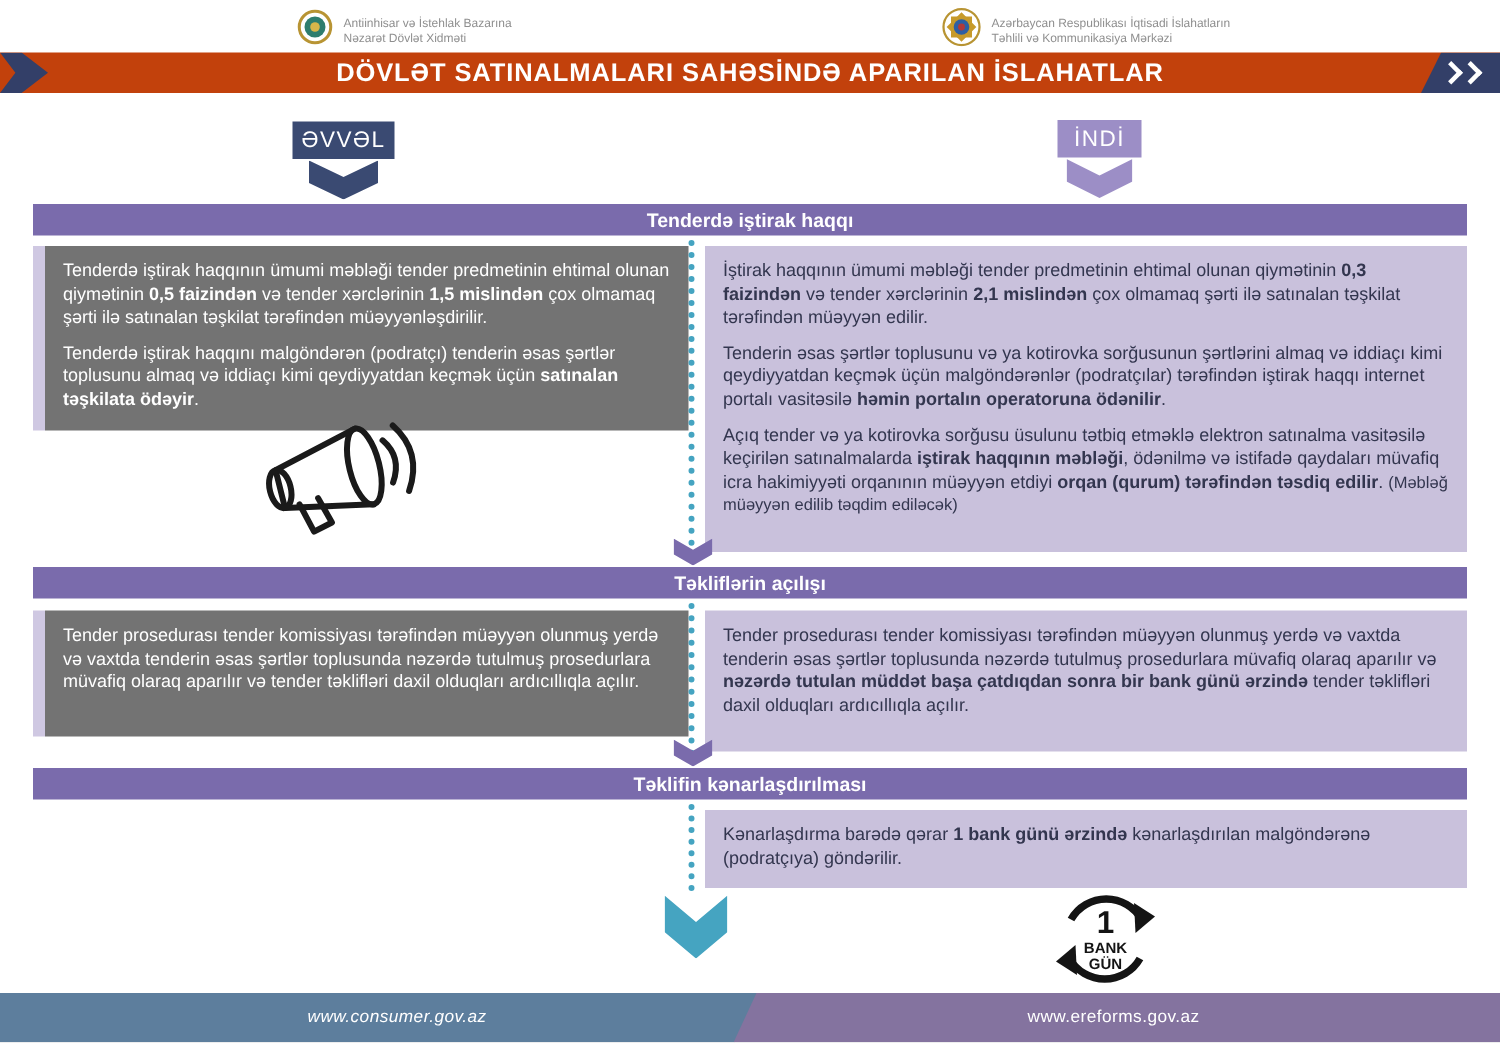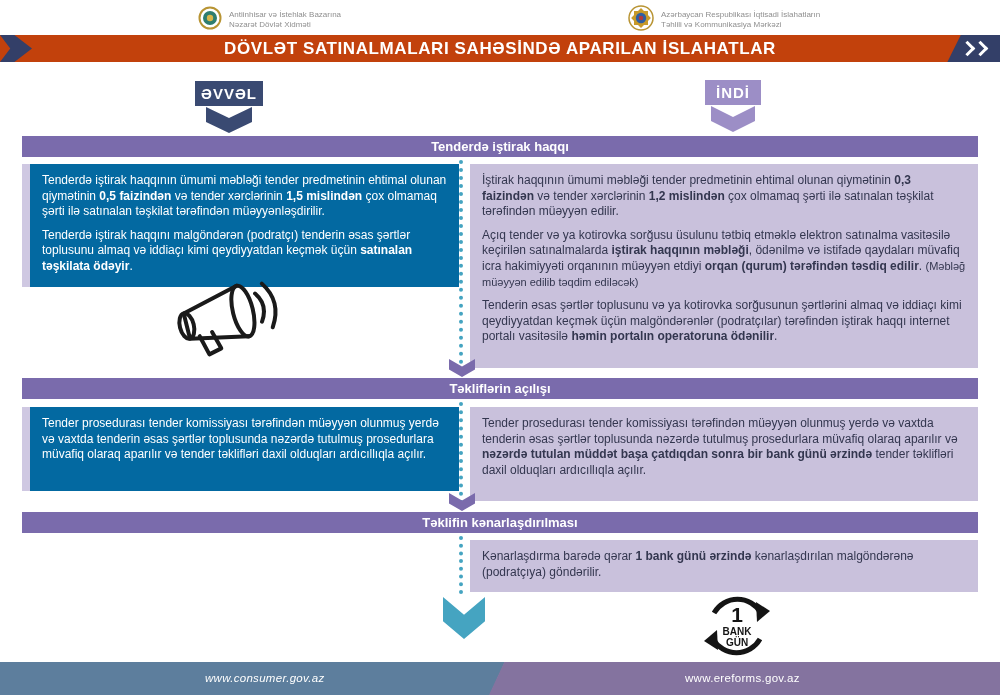--- a/index.html
+++ b/index.html
@@ -19,40 +19,40 @@
   .deco-left{position:absolute;left:0;top:0;width:32px;height:27px;background:#333f68;
              clip-path:polygon(0 0,45% 0,100% 50%,45% 100%,0 100%,32% 50%);}
   .deco-right{position:absolute;right:0;top:0;width:56px;height:27px;background:#333f68;
               clip-path:polygon(30% 0,100% 0,100% 100%,6% 100%);}
   .chev-r{position:absolute;top:8px;width:8px;height:8px;border-top:3px solid #fff;border-right:3px solid #fff;
           transform:rotate(45deg);}
   .c1{right:27px;} .c2{right:14px;}
 
   
   .ribbon{position:absolute;height:25px;line-height:25px;text-align:center;color:#fff;
-          font-weight:bold;font-size:15px;letter-spacing:1px;}
+          font-weight:normal;font-size:15px;letter-spacing:1px;}
   .ribbon-before{left:195px;top:81px;width:68px;background:#3a4a72;}
   .ribbon-now{left:705px;top:80px;width:56px;background:#9c8ec6;}
   .chev-down{position:absolute;clip-path:polygon(0 0,50% 42%,100% 0,100% 58%,50% 100%,0 58%);}
   .arr-before{left:206px;top:107px;width:46px;height:26px;background:#3a4a72;}
   .arr-now{left:711px;top:106px;width:44px;height:26px;background:#9c8ec6;}
   .mid-arrow{width:26px;height:18px;background:#7a6bac;left:449px;}
   #midA{top:359px;} #midB{top:493px;}
   .teal-arrow{left:443px;top:597px;width:42px;height:42px;background:#45a4c1;}
 
   
   .sec-bar{position:absolute;left:22px;width:956px;height:21px;background:#7a6bac;color:#ffffff;
            font-weight:bold;font-size:13px;text-align:center;line-height:21px;}
   #bar1{top:136px;} #bar2{top:378px;} #bar3{top:512px;}
 
   
   .blk{position:absolute;box-sizing:border-box;padding:9px 12px;font-size:12px;line-height:1.3;}
   .blk p{margin:0 0 8px 0;}
   .blk p:last-child{margin-bottom:0;}
-  .navy{background:#0369a1;color:#ffffff;}
+  .navy{background:#737373;color:#ffffff;}
   .lav{background:#c9c1dc;color:#33364f;}
   .blk b{font-weight:bold;}
   .note{font-size:11px;}
   #before1{left:30px;top:164px;width:429px;min-height:123px;}
   #now1{left:470px;top:164px;width:508px;min-height:204px;}
   #before2{left:30px;top:407px;width:429px;min-height:84px;}
   #now2{left:470px;top:407px;width:508px;min-height:94px;}
   #now3{left:470px;top:540px;width:508px;min-height:52px;}
   .strip{position:absolute;left:22px;width:8px;background:#cfc8e2;}
   #strip1{top:164px;height:123px;} #strip2{top:407px;height:84px;}
@@ -126,23 +126,23 @@
   <div class="chev-down arr-before"></div>
   <div class="chev-down arr-now"></div>
 
   <div class="sec-bar" id="bar1">Tenderdə iştirak haqqı</div>
   <div class="strip" id="strip1"></div>
   <div class="blk navy" id="before1">
     <p><span>Tenderdə iştirak haqqının ümumi məbləği tender predmetinin ehtimal olunan qiymətinin </span><b>0,5 faizindən</b><span> və tender xərclərinin </span><b>1,5 mislindən</b><span> çox olmamaq şərti ilə satınalan təşkilat tərəfindən müəyyənləşdirilir.</span></p>
     <p><span>Tenderdə iştirak haqqını malgöndərən (podratçı) tenderin əsas şərtlər toplusunu almaq və iddiaçı kimi qeydiyyatdan keçmək üçün </span><b>satınalan təşkilata ödəyir</b><span>.</span></p>
   </div>
   <div class="blk lav" id="now1">
-    <p><span>İştirak haqqının ümumi məbləği tender predmetinin ehtimal olunan qiymətinin </span><b>0,3 faizindən</b><span> və tender xərclərinin </span><b>1,2 mislindən</b><span> çox olmamaq şərti ilə satınalan təşkilat tərəfindən müəyyən edilir.</span></p>
+    <p><span>İştirak haqqının ümumi məbləği tender predmetinin ehtimal olunan qiymətinin </span><b>0,3 faizindən</b><span> və tender xərclərinin </span><b>2,1 mislindən</b><span> çox olmamaq şərti ilə satınalan təşkilat tərəfindən müəyyən edilir.</span></p>
+    <p><span>Tenderin əsas şərtlər toplusunu və ya kotirovka sorğusunun şərtlərini almaq və iddiaçı kimi qeydiyyatdan keçmək üçün malgöndərənlər (podratçılar) tərəfindən iştirak haqqı internet portalı vasitəsilə </span><b>həmin portalın operatoruna ödənilir</b><span>.</span></p>
     <p><span>Açıq tender və ya kotirovka sorğusu üsulunu tətbiq etməklə elektron satınalma vasitəsilə keçirilən satınalmalarda </span><b>iştirak haqqının məbləği</b><span>, ödənilmə və istifadə qaydaları müvafiq icra hakimiyyəti orqanının müəyyən etdiyi </span><b>orqan (qurum) tərəfindən təsdiq edilir</b><span>. </span><span class="note">(Məbləğ müəyyən edilib təqdim ediləcək)</span></p>
-    <p><span>Tenderin əsas şərtlər toplusunu və ya kotirovka sorğusunun şərtlərini almaq və iddiaçı kimi qeydiyyatdan keçmək üçün malgöndərənlər (podratçılar) tərəfindən iştirak haqqı internet portalı vasitəsilə </span><b>həmin portalın operatoruna ödənilir</b><span>.</span></p>
   </div>
   <div class="dots" id="dots1"></div>
 
   <div id="megaphone">
     <svg width="130" height="106" viewBox="0 0 130 106">
       <g fill="none" stroke="#1a1a1a" stroke-width="4" stroke-linecap="round" stroke-linejoin="round">
         <ellipse cx="94" cy="52" rx="10" ry="26"></ellipse>
         <path d="M94 26 L36 40 L36 66 L94 78"></path>
         <ellipse cx="36" cy="53" rx="7" ry="13"></ellipse>
         <path d="M46 66 l5 20 l13 -3 l-5 -18"></path>

